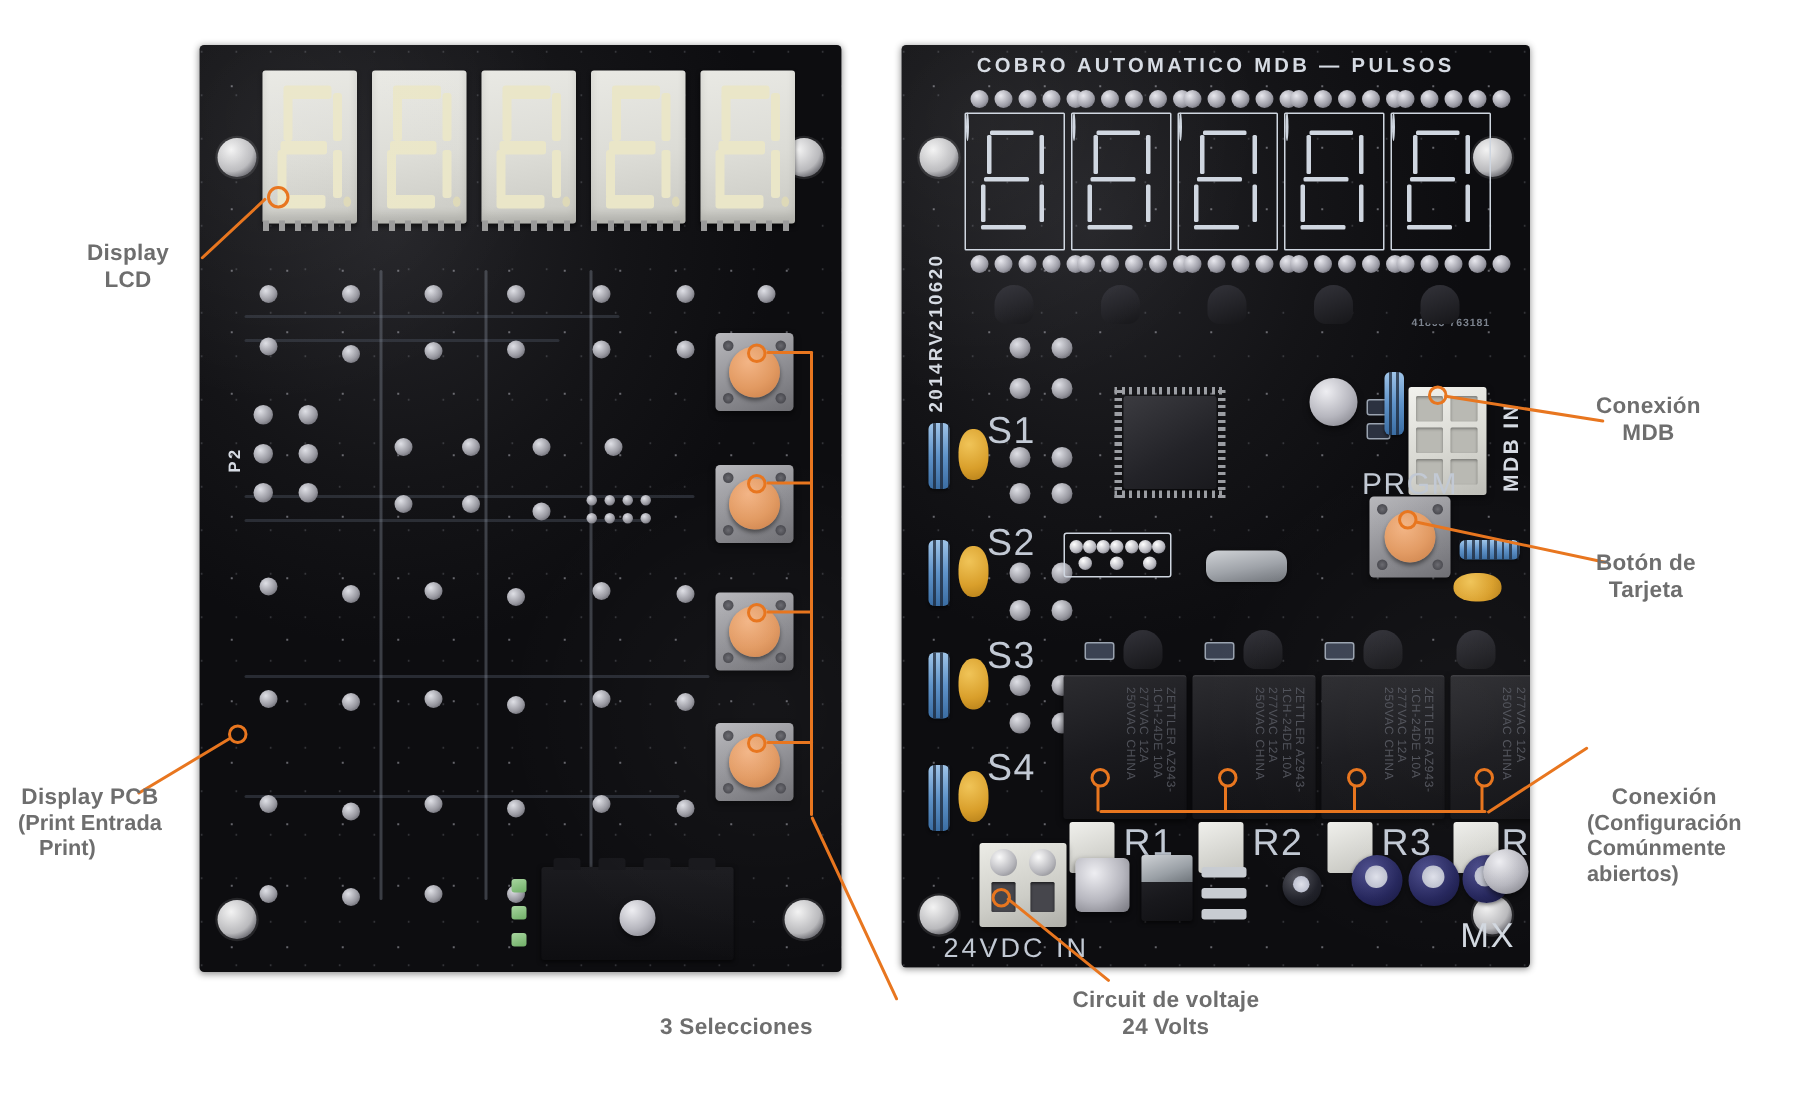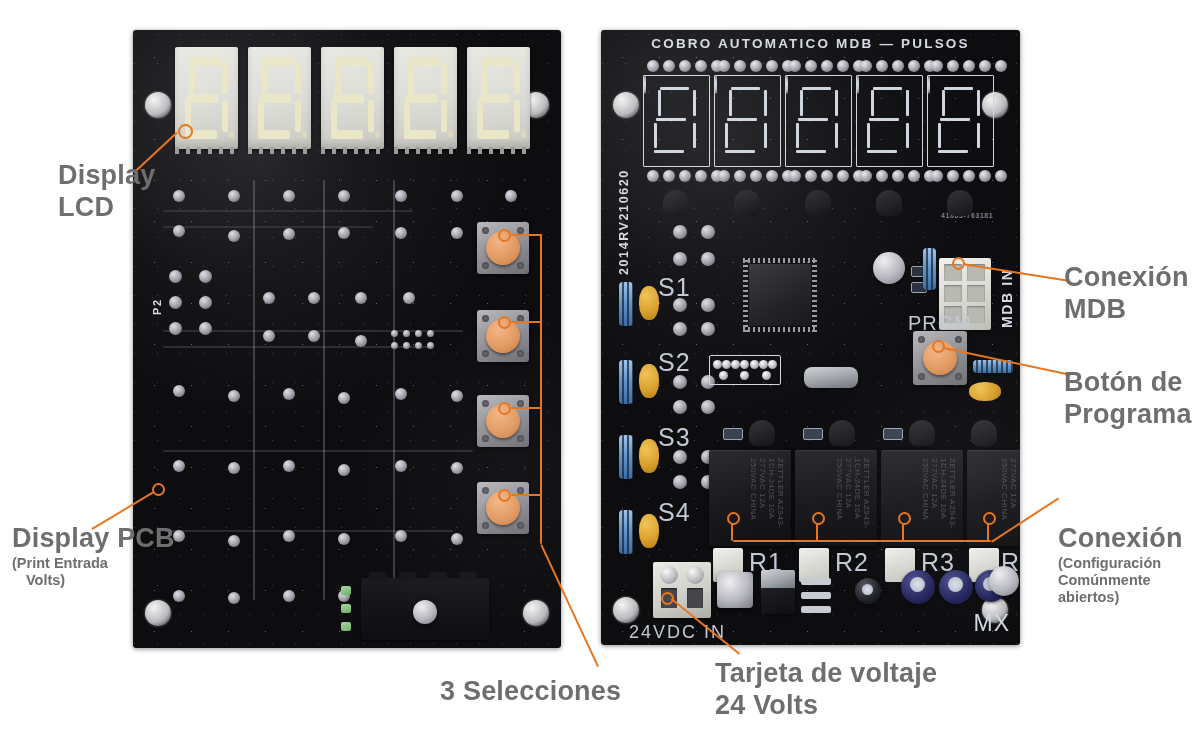--- a/index.html
+++ b/index.html
@@ -6,21 +6,21 @@
   body {
     width:1200px; height:737px;
     background:#ffffff;
     font-family:"Liberation Sans", sans-serif;
     position:relative; overflow:hidden;
   }
   .stage { position:absolute; inset:0; }
 
   
   .label { position:absolute; color:#6e6e6e; font-weight:bold; line-height:1.18; }
-  .label .main { font-size:27px; letter-spacing:0.2px; display:block; }
+  .label .main { font-size:15px; letter-spacing:0.2px; display:block;text-align:center; }
   .label .sub  { font-size:14.5px; display:block; }
 
   
   .leader { position:absolute; background:#E8761F; transform-origin:0 0; height:2.4px; border-radius:2px; }
   .dot { position:absolute; width:15px; height:15px; border:2.6px solid #E8761F; border-radius:50%; background:transparent; }
   .dot.small { width:13px; height:13px; border-width:2.4px; }
 
   
   .board {
     position:absolute; border-radius:3px; overflow:hidden;
@@ -653,40 +653,40 @@
   <div class="leader" style="left:991px; top:541px; width:80px; transform:rotate(-33deg);"></div>
 
   <div class="label" style="left:58px; top:160px;">
     <span class="main">Display</span>
     <span class="main">LCD</span>
   </div>
 
   <div class="label" style="left:12px; top:523px;">
     <span class="main">Display PCB</span>
     <span class="sub">(Print Entrada</span>
-    <span class="sub" style="padding-left:14px;">Volts)</span>
+    <span class="sub" style="padding-left:14px;">Print)</span>
   </div>
 
   <div class="label" style="left:440px; top:676px;">
     <span class="main">3 Selecciones</span>
   </div>
 
   <div class="label" style="left:715px; top:658px;">
-    <span class="main">Tarjeta de voltaje</span>
+    <span class="main">Circuit de voltaje</span>
     <span class="main">24 Volts</span>
   </div>
 
   <div class="label" style="left:1064px; top:262px;">
     <span class="main">Conexión</span>
     <span class="main">MDB</span>
   </div>
 
   <div class="label" style="left:1064px; top:367px;">
     <span class="main">Botón de</span>
-    <span class="main">Programa</span>
+    <span class="main">Tarjeta</span>
   </div>
 
   <div class="label" style="left:1058px; top:523px;">
     <span class="main">Conexión</span>
     <span class="sub">(Configuración</span>
     <span class="sub">Comúnmente</span>
     <span class="sub">abiertos)</span>
   </div>
 
 </div>

